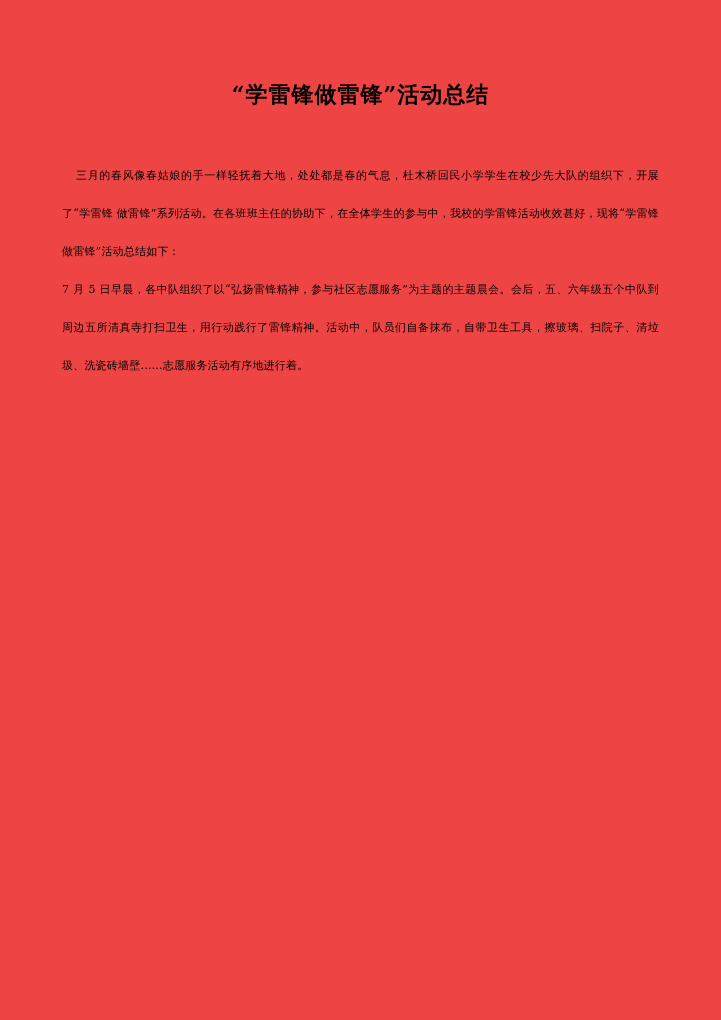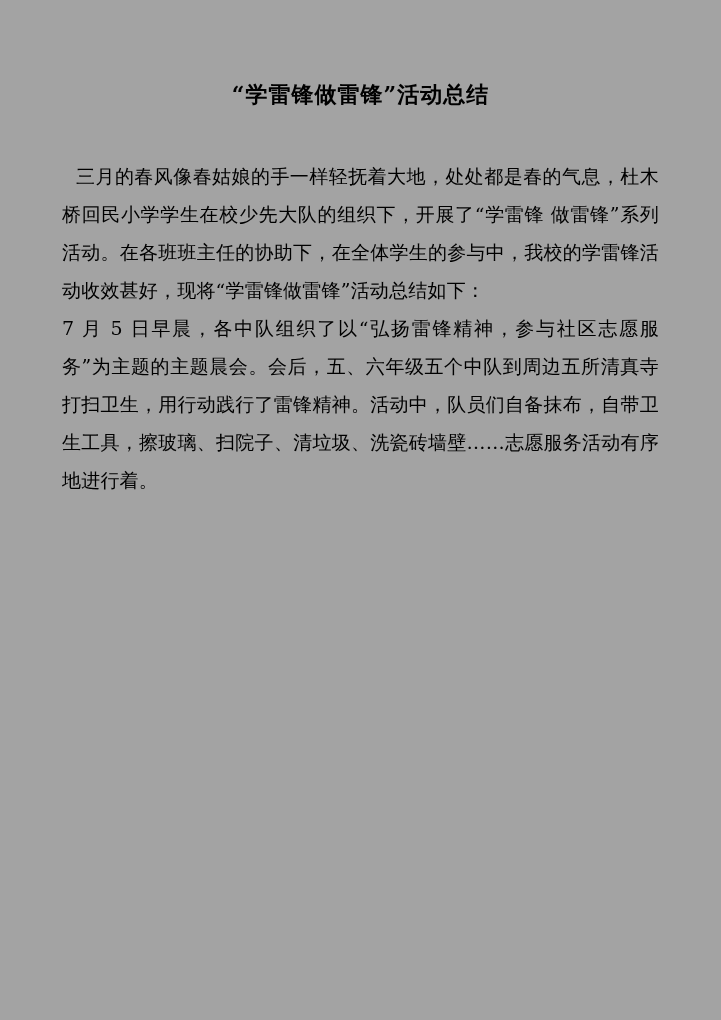--- a/index.html
+++ b/index.html
@@ -12,35 +12,35 @@
     height: 1020px;
     font-family: "DejaVu Serif", "Liberation Serif", serif;
     color: #000000;
     overflow: hidden;
   }
   .page {
     width: 721px;
     height: 1020px;
     box-sizing: border-box;
     padding: 78px 62px 40px 62px;
-    background: #a3a3a3;
+    background: #ef4444;
     position: relative;
   }
   .doc-title {
     text-align: center;
     font-size: 22px;
     font-weight: bold;
     letter-spacing: 1px;
     line-height: 1.5;
     margin: 0 0 46px 0;
     font-family: "DejaVu Serif", "Liberation Serif", serif;
   }
   .body-text p {
     margin: 0 0 0 0;
-    font-size: 19px;
+    font-size: 11px;
     line-height: 38px;
     text-align: justify;
     text-justify: inter-ideograph;
     letter-spacing: 0.2px;
     font-family: "DejaVu Serif", "Liberation Serif", serif;
   }
   .body-text p.indent {
     text-indent: 14px;
   }
 </style>

